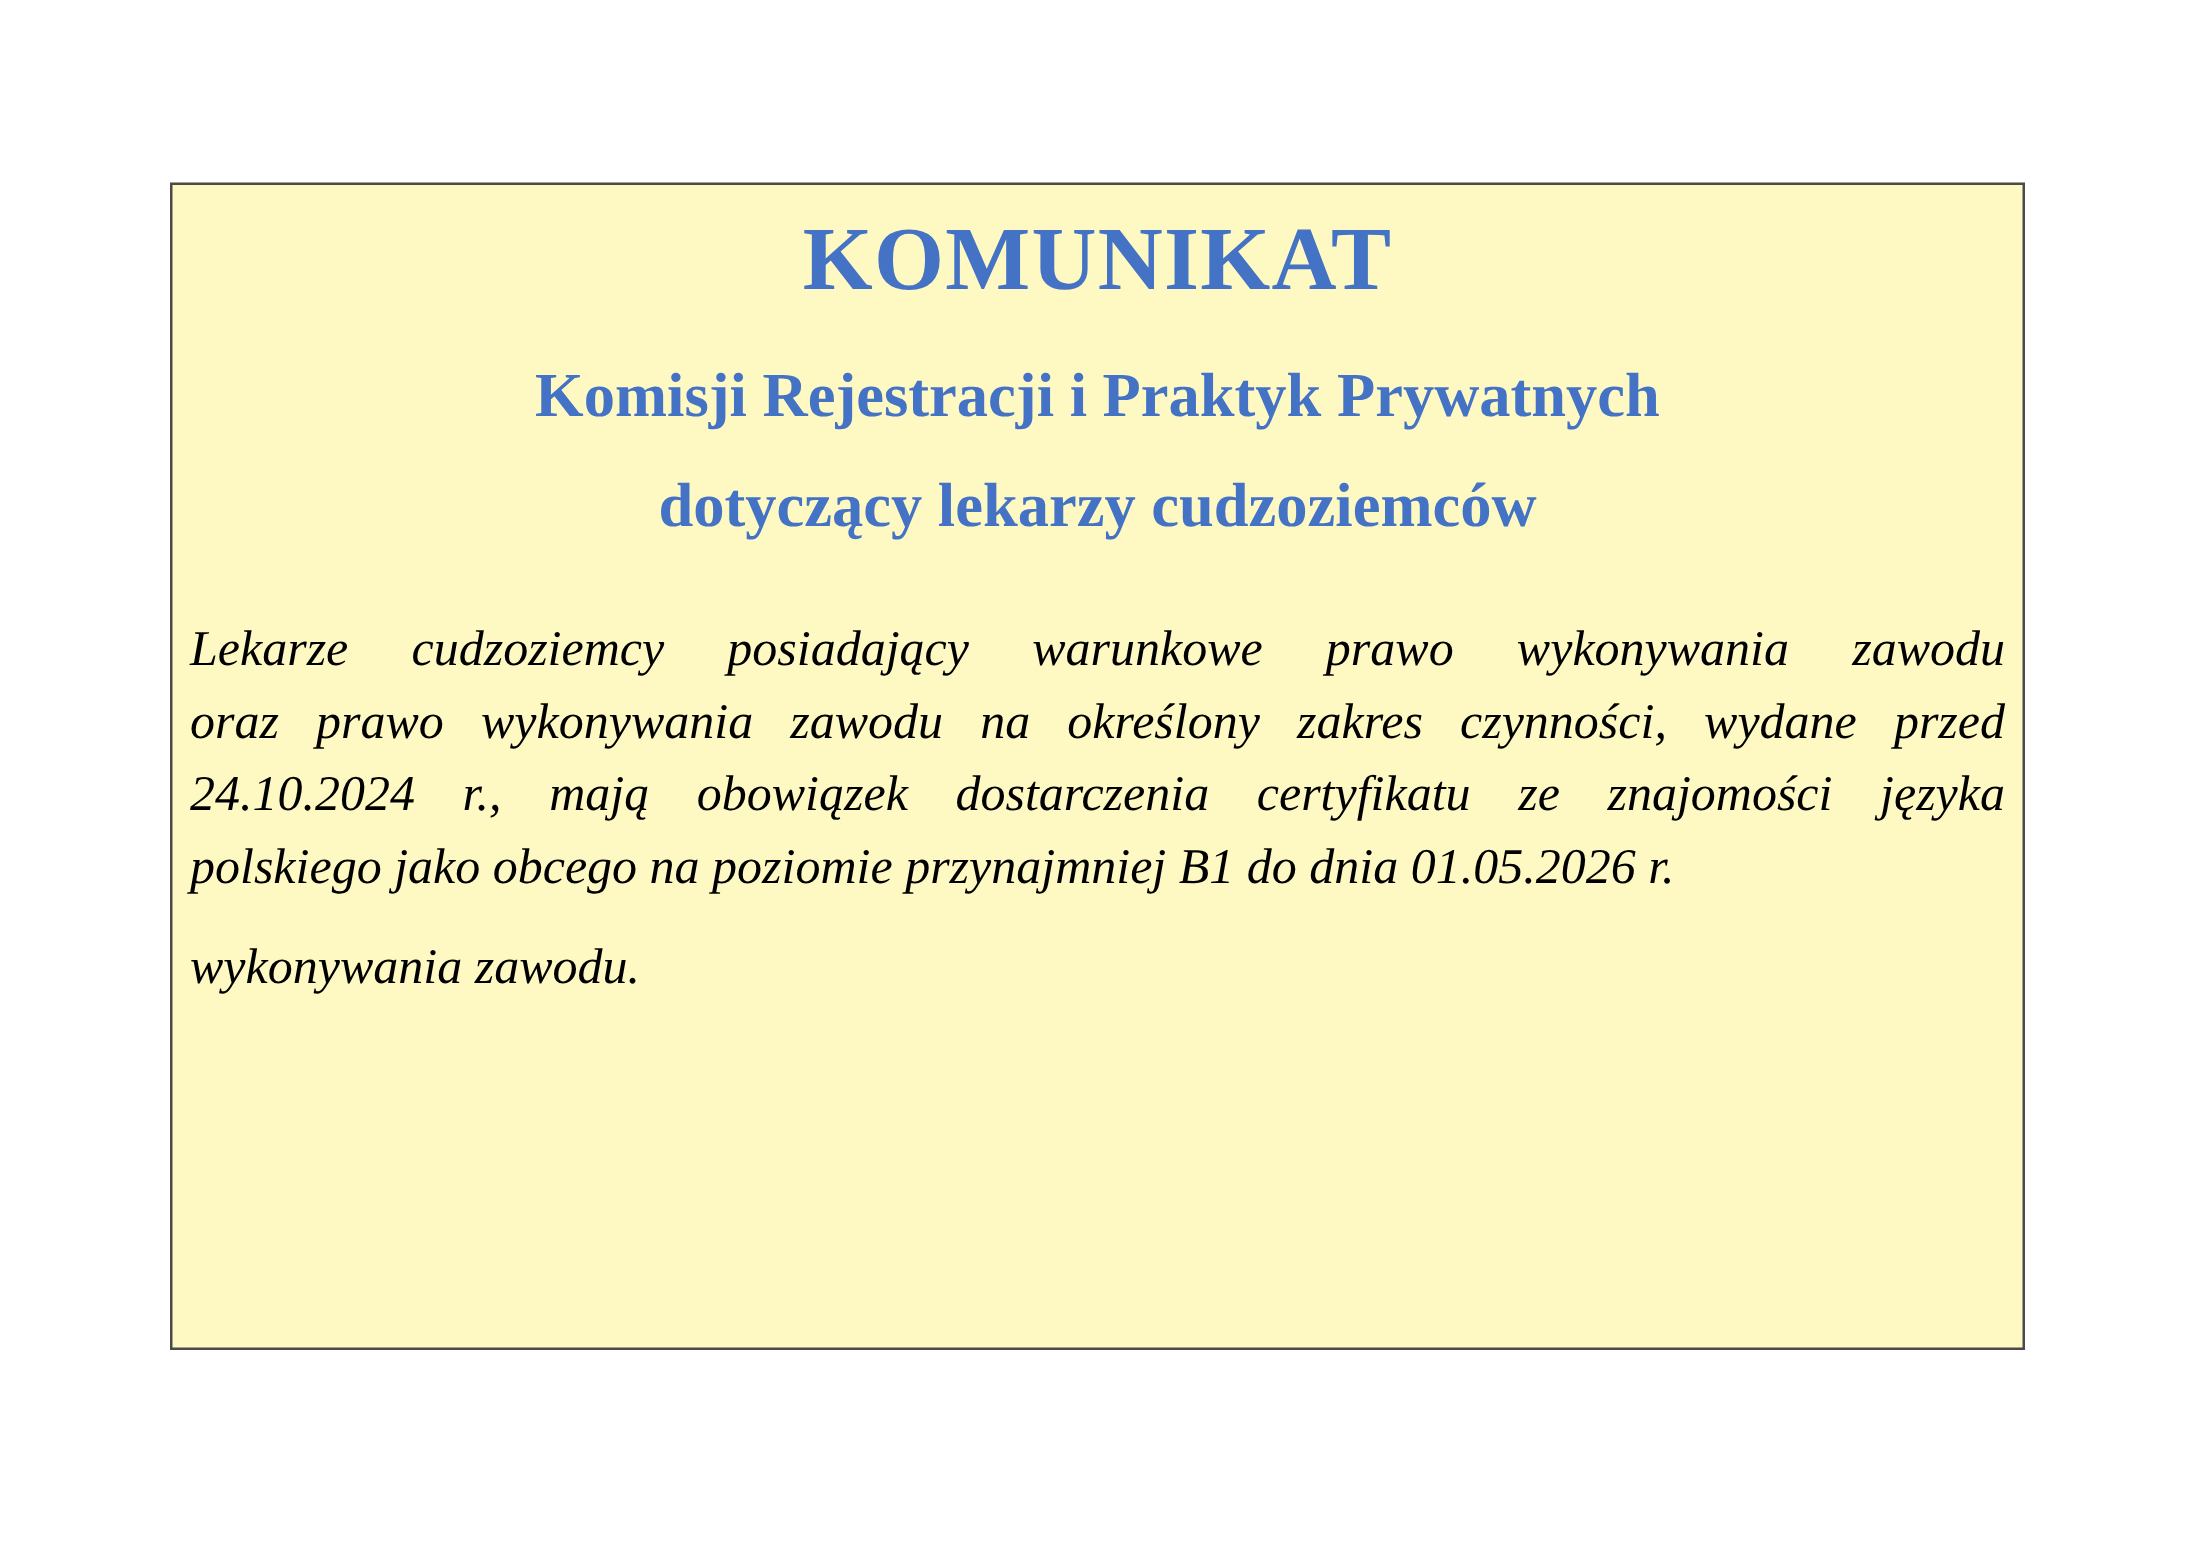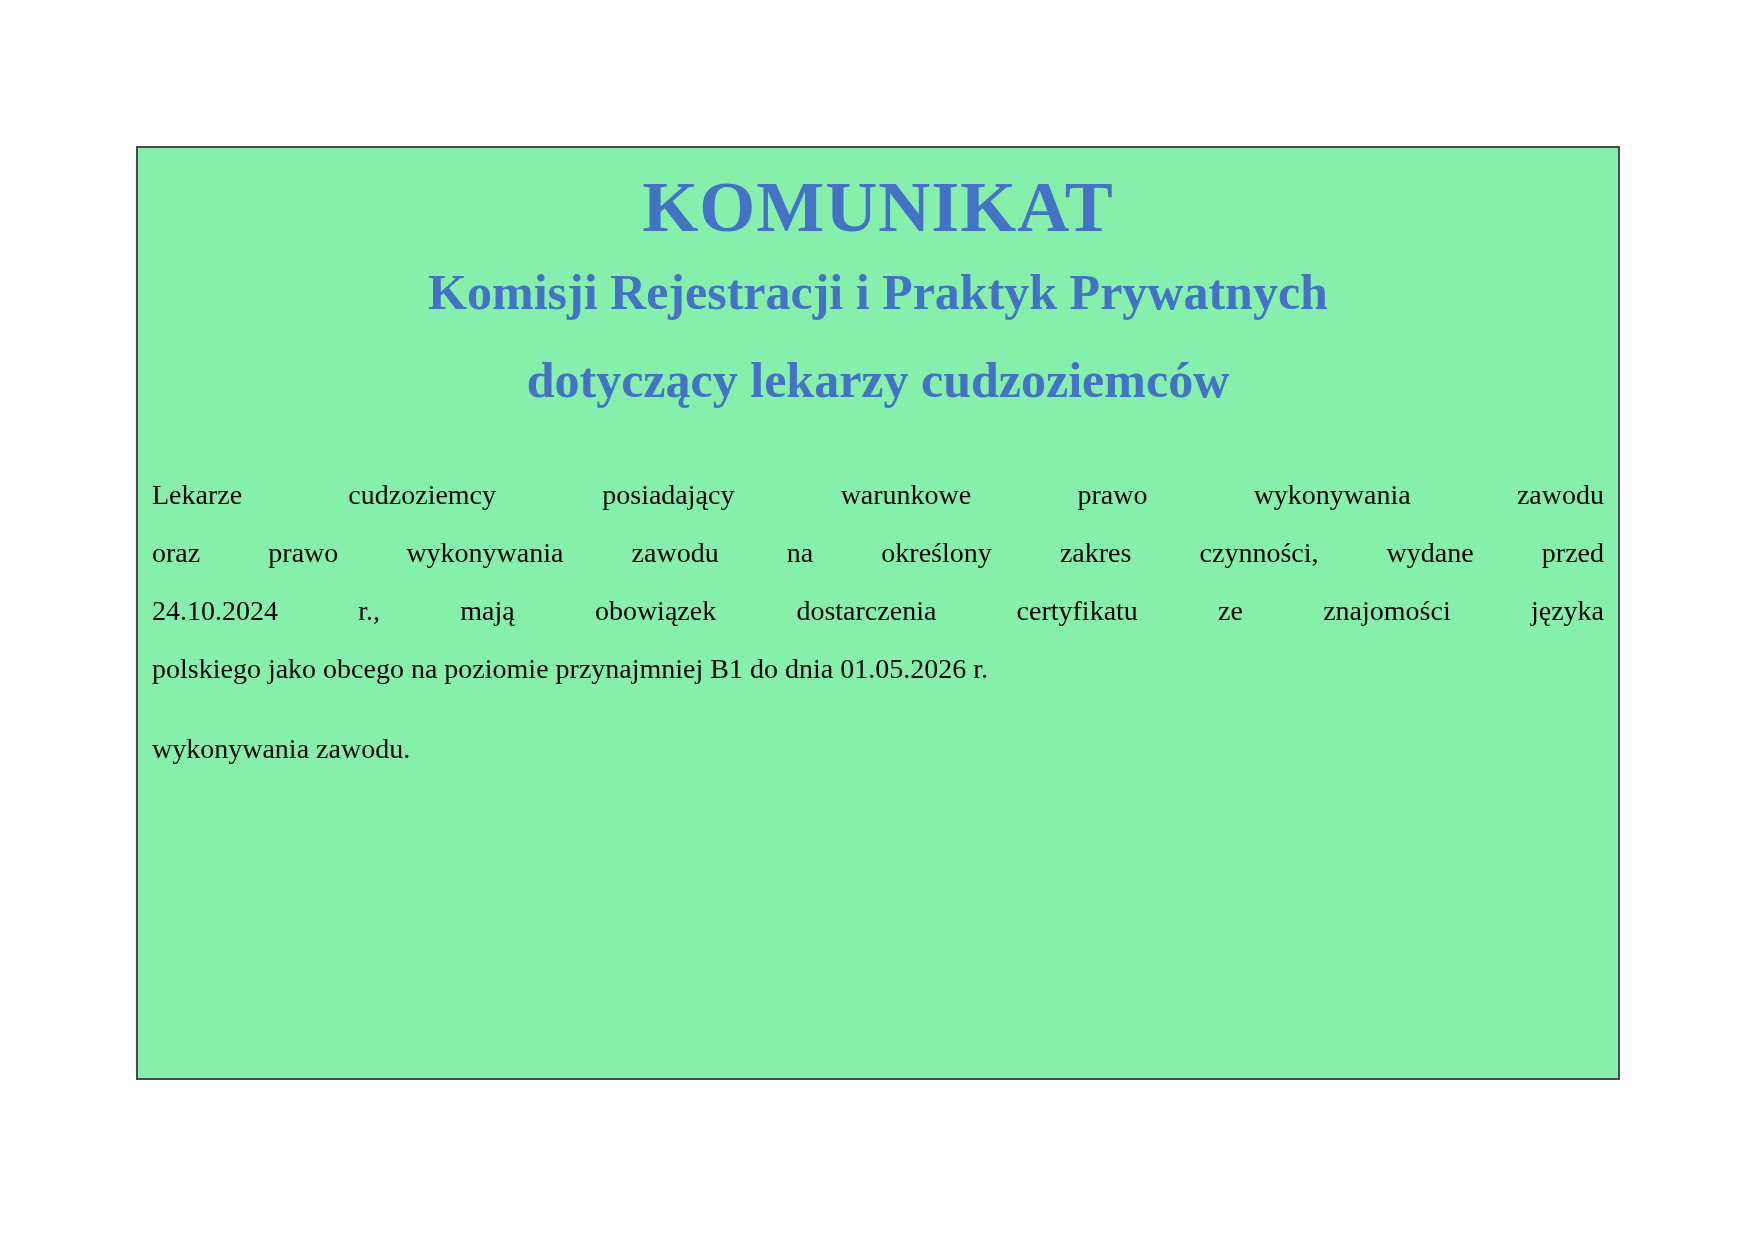--- a/index.html
+++ b/index.html
@@ -16,50 +16,51 @@
     overflow: hidden;
   }
   .notice-box {
     position: absolute;
     left: 136px;
     top: 146px;
     width: 1484px;
     min-height: 934px;
     box-sizing: border-box;
     border: 2px solid var(--border-color, #4a4a4a);
-    background: #86efac;
+    background: #fef9c3;
     padding: 8px 14px 24px 14px;
   }
   .notice-title {
     margin: 8px 0 0 0;
     font-size: 72px;
     line-height: 86px;
     font-weight: bold;
     text-align: center;
     color: var(--accent, #4472C4);
     letter-spacing: 1px;
   }
   .notice-subtitle {
     margin: 0;
     font-size: 50px;
     line-height: 60px;
     font-weight: bold;
     text-align: center;
     color: var(--accent, #4472C4);
   }
   .notice-subtitle.first {
-    margin-top: 12px;
+    margin-top: 36px;
   }
   .notice-subtitle.second {
     margin-top: 28px;
   }
   .notice-body {
     margin-top: 56px;
-    font-size: 28px;
+    font-size: 40px;
     line-height: 58px;
+    font-style: italic;
   }
   .paragraph {
     margin: 0 0 22px 0;
   }
   .paragraph:last-child {
     margin-bottom: 0;
   }
   .line {
     text-align: justify;
     text-align-last: justify;

